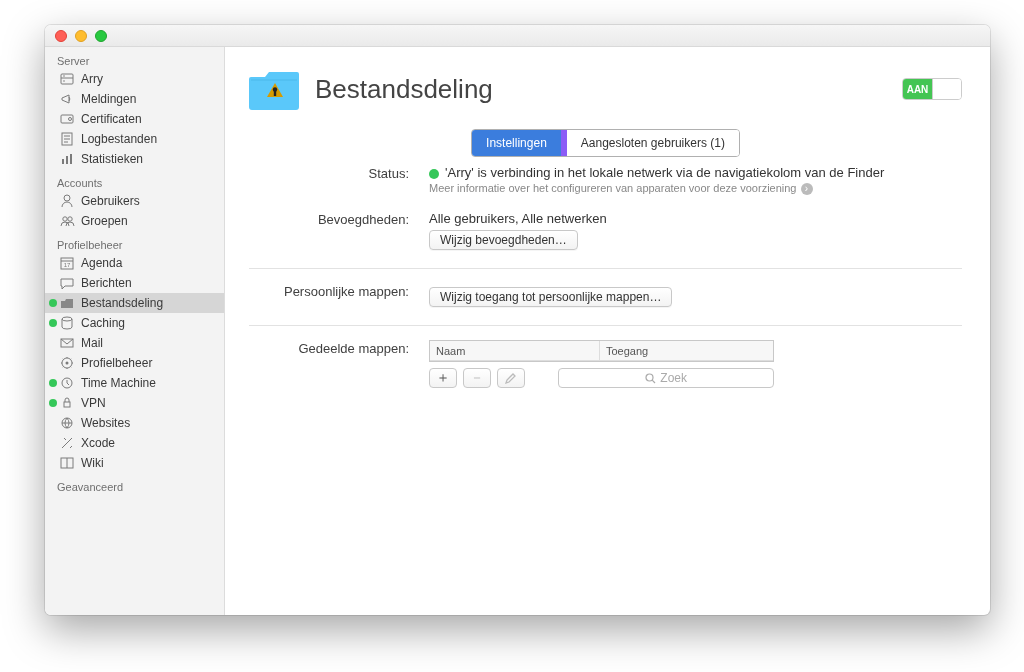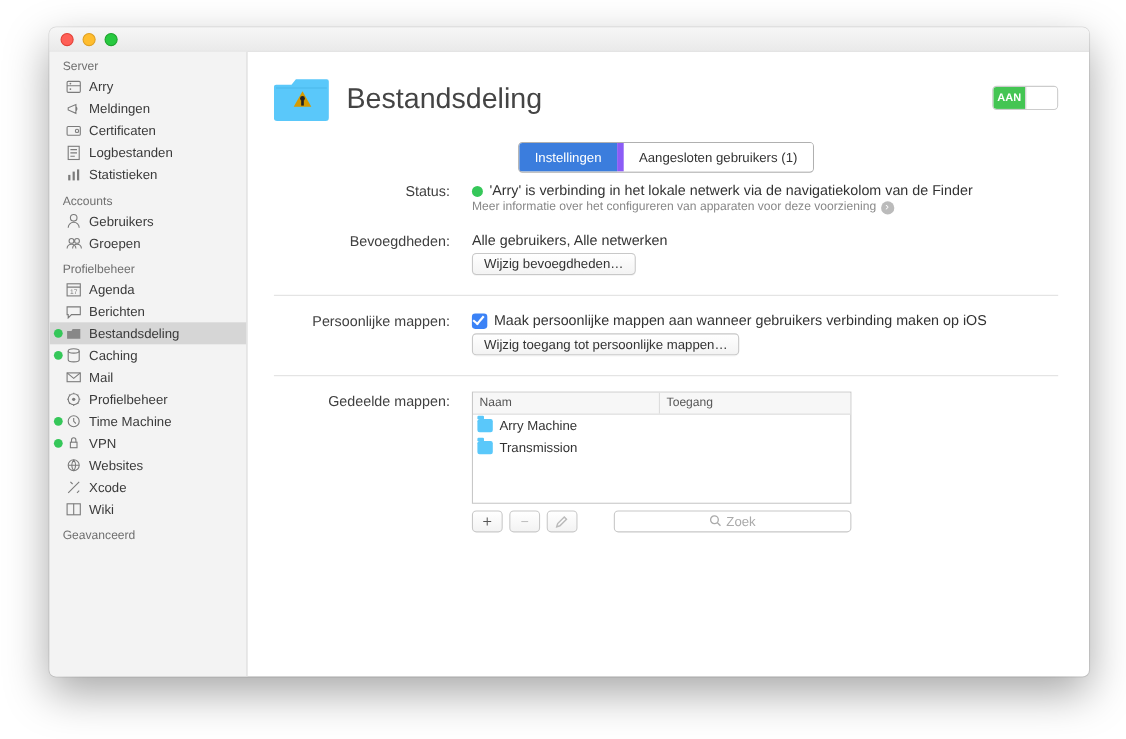--- a/index.html
+++ b/index.html
@@ -295,45 +295,34 @@
           <div>Alle gebruikers, Alle netwerken</div>
           <div class="mac-btn">Wijzig bevoegdheden…</div>
         </div>
       </div>
 
       <hr class="divider">
 
       <div class="form-row">
         <div class="form-label">Persoonlijke mappen:</div>
         <div class="form-value">
-          <div><span class="checkbox"></span><span>Maak persoonlijke mappen aan wanneer gebruikers verbinding maken op iOS</span></div>
           <div class="mac-btn">Wijzig toegang tot persoonlijke mappen…</div>
         </div>
       </div>
 
       <hr class="divider">
 
       <div class="form-row">
         <div class="form-label">Gedeelde mappen:</div>
         <div class="form-value">
           <div class="table">
             <div class="table-head">
               <div class="th-name">Naam</div>
               <div class="th-access">Toegang</div>
             </div>
-            <div class="table-body" id="table-body">
-                <div class="table-row">
-                  <span class="folder-glyph"></span>
-                  <span>Arry Machine</span>
-                </div>
-                <div class="table-row">
-                  <span class="folder-glyph"></span>
-                  <span>Transmission</span>
-                </div>
-              </div>
           </div>
           <div class="table-toolbar">
             <div class="tb-btn">＋</div>
             <div class="tb-btn disabled">－</div>
             <div class="tb-btn disabled">
               <svg width="12" height="12" viewBox="0 0 12 12">
                   <path d="M1 11 l1-3 6-6 2 2 -6 6 -3 1z M8 2 l2 2" stroke="#bbb" stroke-width="1.3" fill="none" stroke-linecap="round"></path>
                 </svg>
             </div>
             <div style="flex:0.1"></div>

